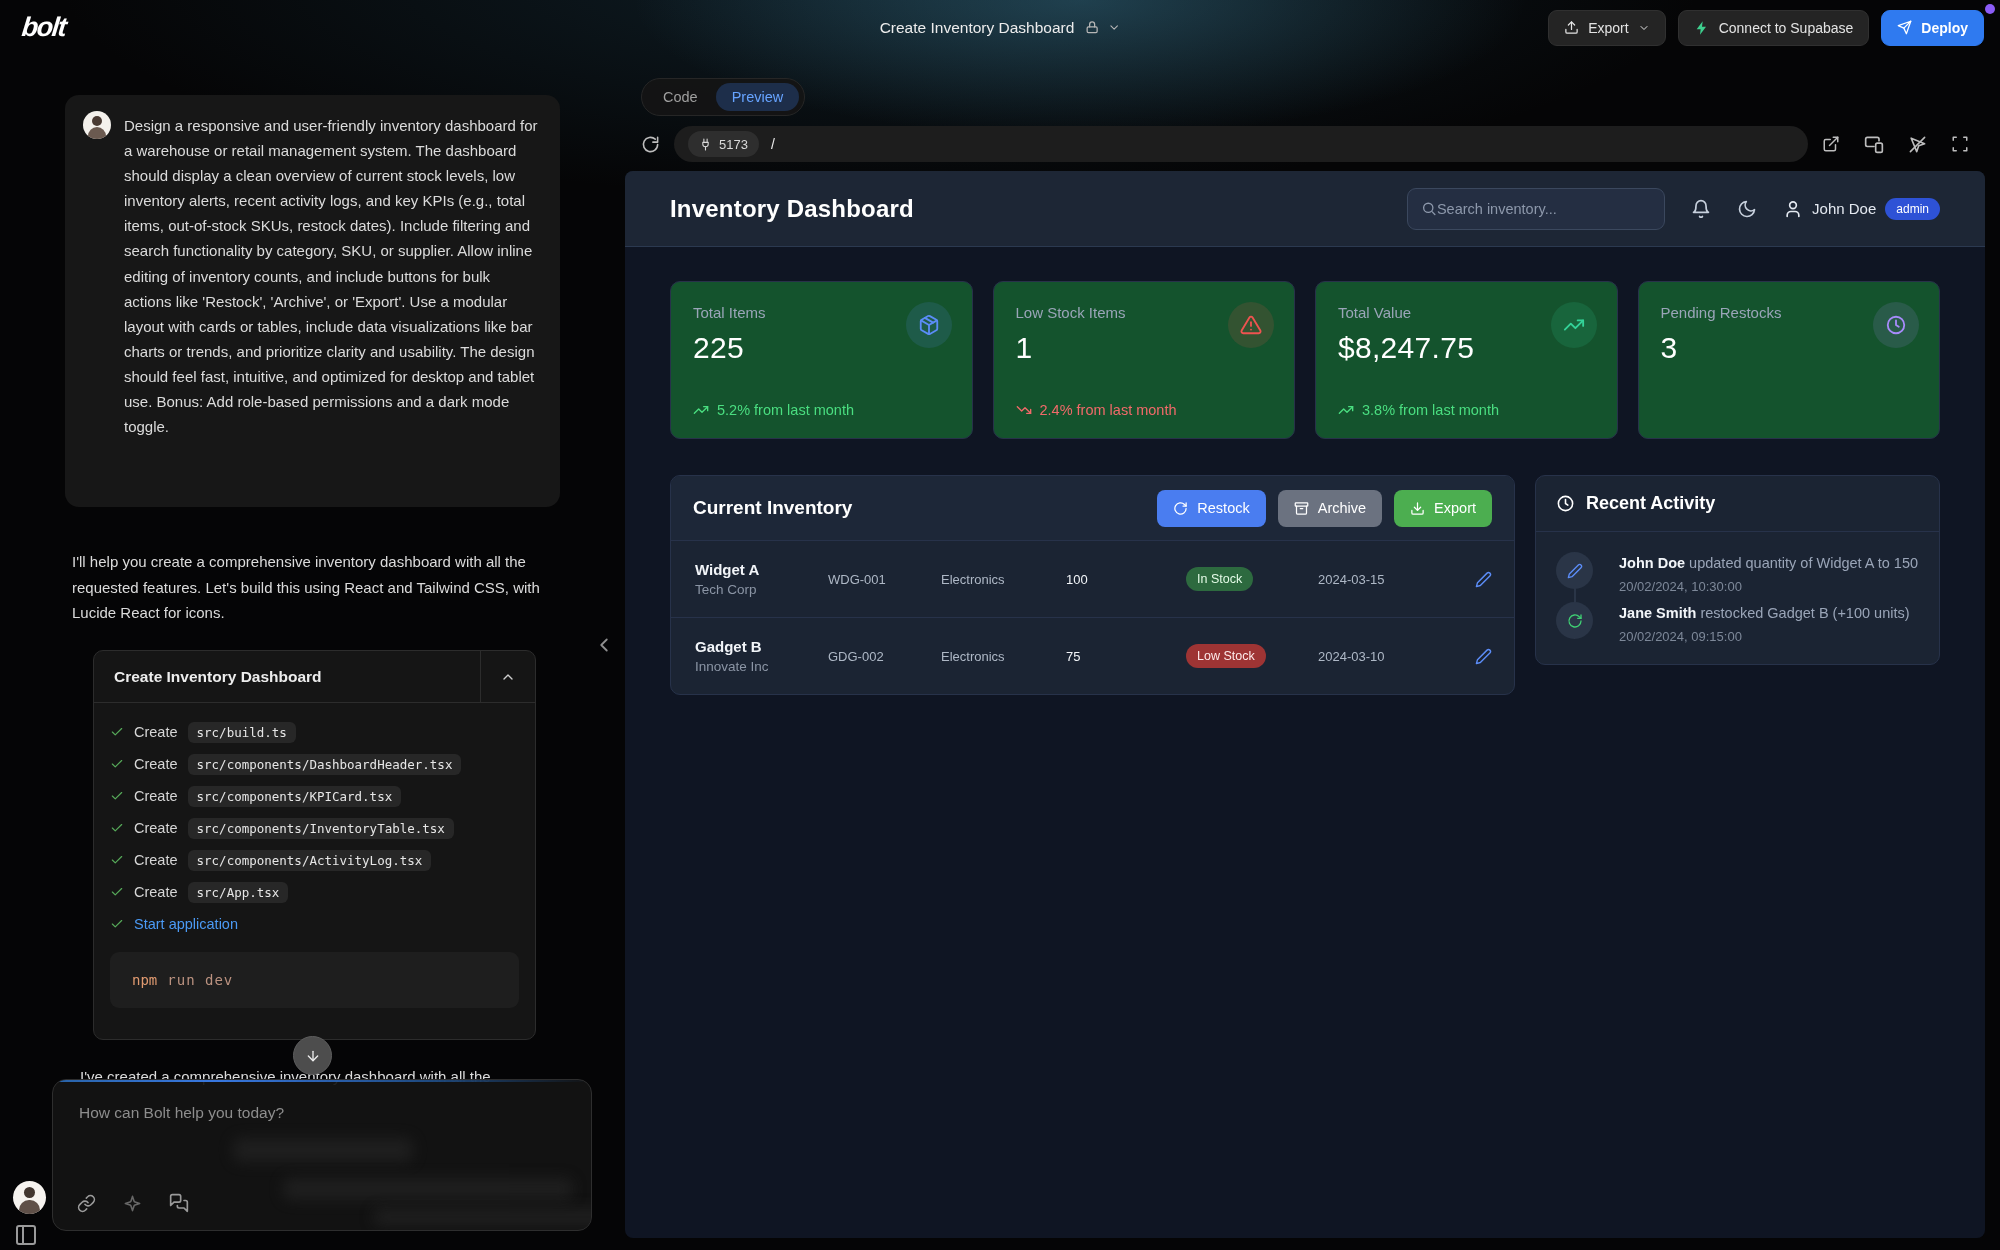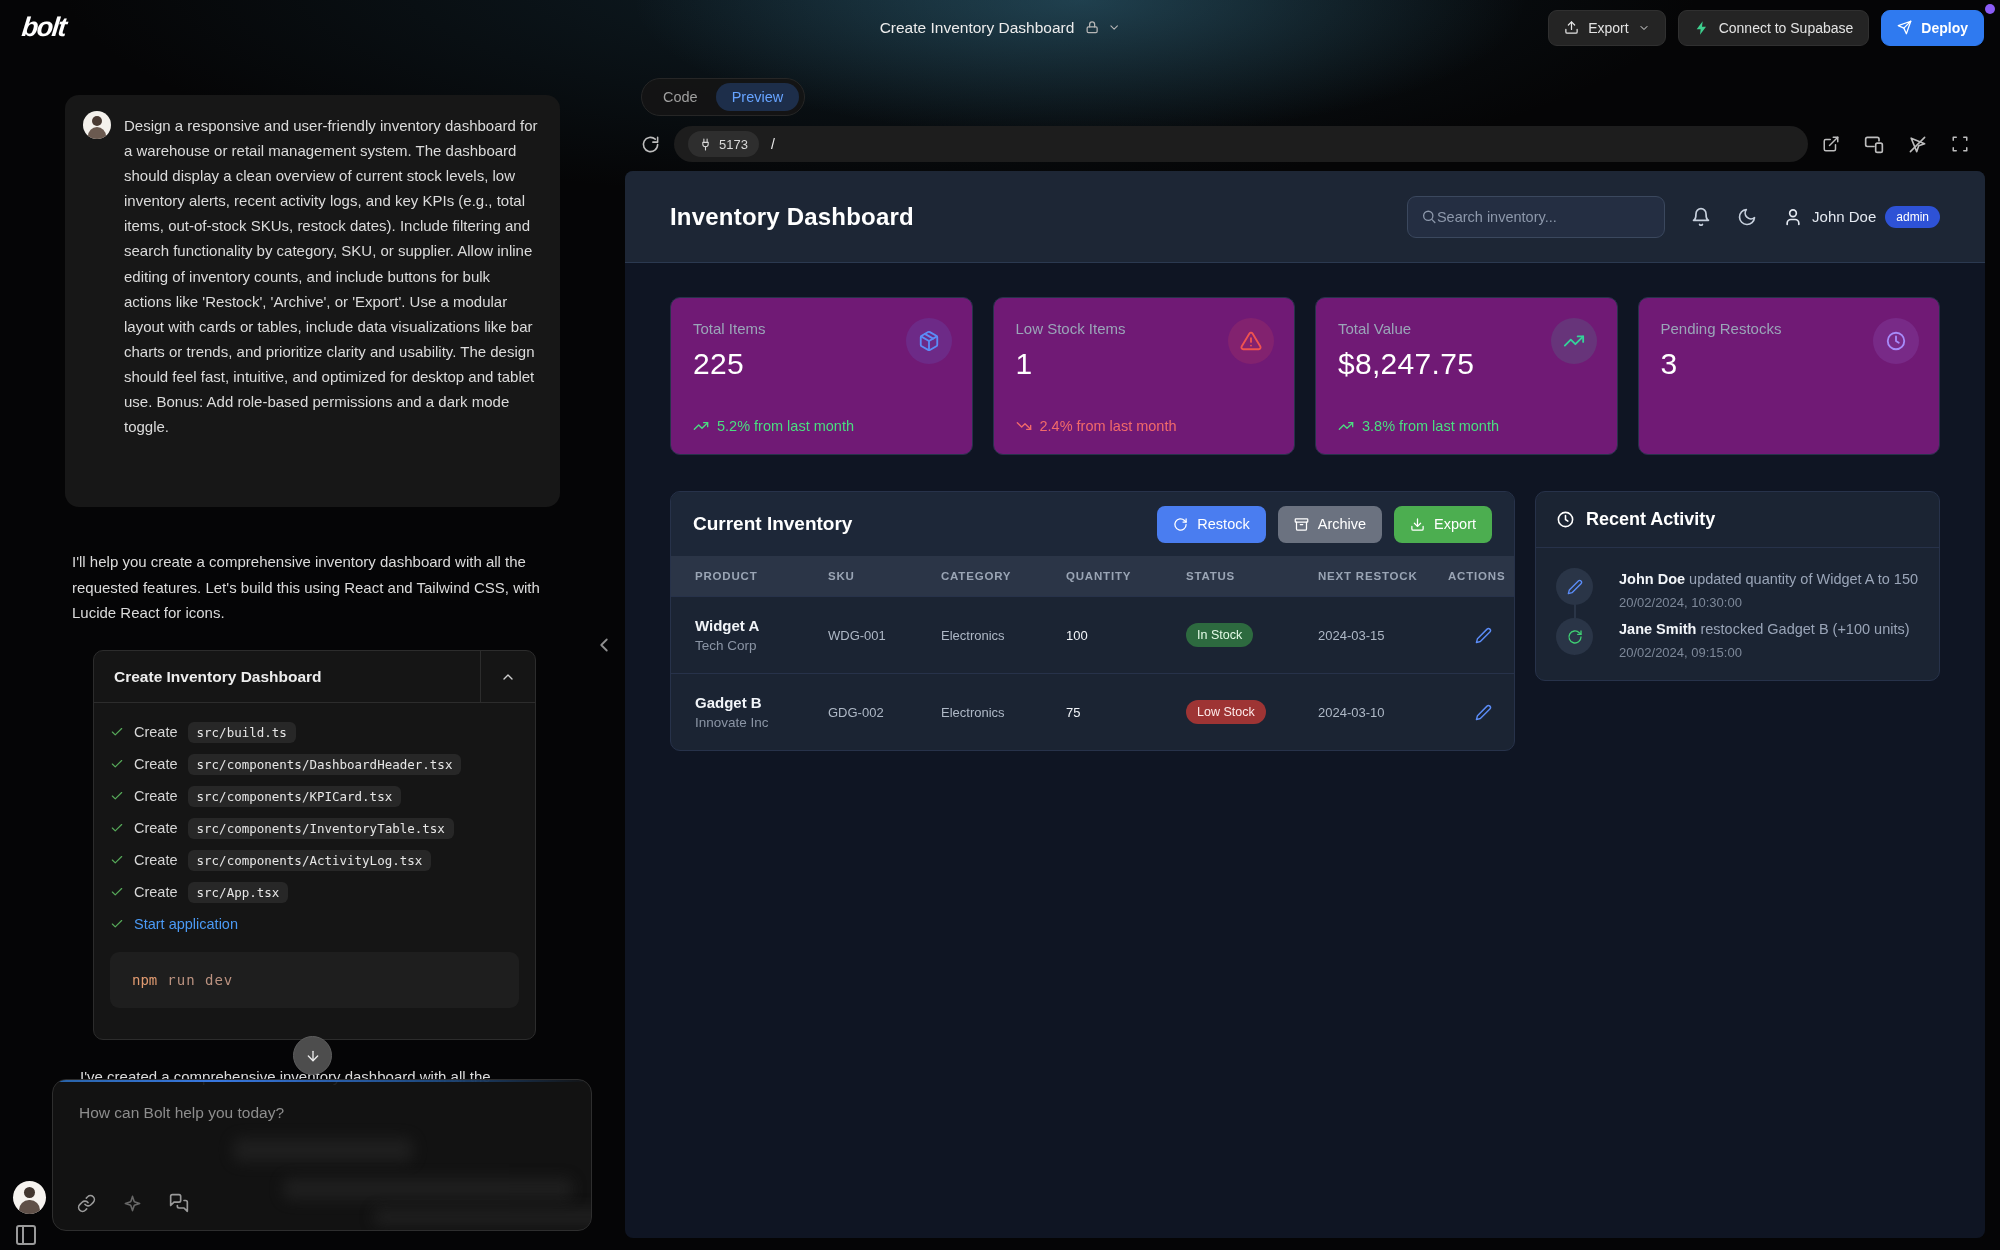--- a/index.html
+++ b/index.html
@@ -75,33 +75,33 @@
   .url-row{position:absolute;left:16px;right:16px;top:58px;height:42px;display:flex;align-items:center;gap:14px;}
   .url-row .reload{color:#bdbdbd;cursor:pointer;display:flex;}
   .url-pill{flex:1;height:36px;background:#1d1d1d;border-radius:999px;display:flex;align-items:center;padding:0 14px;gap:12px;}
   .port-chip{display:flex;align-items:center;gap:7px;background:#2e2e2e;border-radius:999px;height:26px;padding:0 11px;font-size:13px;color:#d9d9d9;cursor:pointer;}
   .url-path{font-size:14px;color:#ececec;}
   .url-actions{display:flex;align-items:center;gap:24px;color:#bdbdbd;}
   .url-actions .ua{cursor:pointer;display:flex;}
 
   
   .preview{position:absolute;left:0;right:0;top:106px;bottom:4px;background:#0f1523;border-radius:8px;overflow:hidden;}
-  .app-header{height:92px;background:#1d2635;border-bottom:1px solid #2b3950;display:flex;align-items:center;padding:0 45px;}
+  .app-header{height:76px;background:#1d2635;border-bottom:1px solid #2b3950;display:flex;align-items:center;padding:0 45px;}
   .app-title{font-size:24px;font-weight:700;color:#fff;letter-spacing:.2px;}
   .app-header .right{margin-left:auto;display:flex;align-items:center;gap:26px;}
   .search-box{display:flex;align-items:center;width:258px;height:42px;background:#242e42;border:1px solid #3b485e;border-radius:9px;padding:12px 13px;color:#8d98ab;}
   .search-box input{background:transparent;border:none;outline:none;font-family:"Liberation Sans",sans-serif;font-size:14.5px;color:#dfe5ee;width:100%;}
   .search-box input::placeholder{color:#8d98ab;}
   .hicon{color:#c7d0dd;cursor:pointer;display:flex;}
   .user-chip{display:flex;align-items:center;gap:9px;color:#e4e9f1;font-size:15px;cursor:pointer;}
   .role-badge{background:#2e52d6;color:#fff;font-size:12px;padding:4px 11px;border-radius:999px;}
   .app-main{padding:34px 45px 0 45px;}
 
   .kpis{display:grid;grid-template-columns:repeat(4,1fr);gap:20px;}
-  .kpi{background:#701a75;border:1px solid #27324a;border-radius:10px;height:158px;padding:22px;position:relative;}
+  .kpi{background:#14532d;border:1px solid #27324a;border-radius:10px;height:158px;padding:22px;position:relative;}
   .kpi-label{font-size:15px;color:#9aa5b8;}
   .kpi-value{font-size:30px;font-weight:400;color:#fff;margin-top:10px;letter-spacing:.3px;}
   .kpi-badge{position:absolute;right:20px;top:20px;width:46px;height:46px;border-radius:50%;display:flex;align-items:center;justify-content:center;}
   .trend{position:absolute;left:22px;bottom:20px;display:flex;align-items:center;gap:8px;font-size:14.5px;}
   .trend.up{color:#4ade80;}
   .trend.down{color:#f26a6a;}
   .trend .i-down{display:none;}
   .trend.down .i-down{display:inline;}
 
   .content-row{display:flex;gap:20px;margin-top:36px;align-items:flex-start;}
@@ -494,29 +494,20 @@
               <button class="act-btn export">
                 <svg class="ic" width="15" height="15" viewBox="0 0 24 24">
                     <path d="M21 15v4a2 2 0 0 1-2 2H5a2 2 0 0 1-2-2v-4"></path>
                     <path d="M7 10l5 5 5-5"></path>
                     <path d="M12 3v12"></path>
                   </svg>
                 <span>Export</span>
               </button>
             </div>
           </div>
-          <div class="tgrid thead">
-            <div>PRODUCT</div>
-            <div>SKU</div>
-            <div>CATEGORY</div>
-            <div>QUANTITY</div>
-            <div>STATUS</div>
-            <div>NEXT RESTOCK</div>
-            <div style="text-align:right;padding-right:10px">ACTIONS</div>
-          </div>
           <div class="tgrid trow">
             <div>
               <div class="p-name">Widget A</div>
               <div class="p-supplier">Tech Corp</div>
             </div>
             <div class="cell">WDG-001</div>
             <div class="cell">Electronics</div>
             <div class="cell qty">100</div>
             <div><span class="pill pill-ok">In Stock</span></div>
             <div class="cell">2024-03-15</div>

